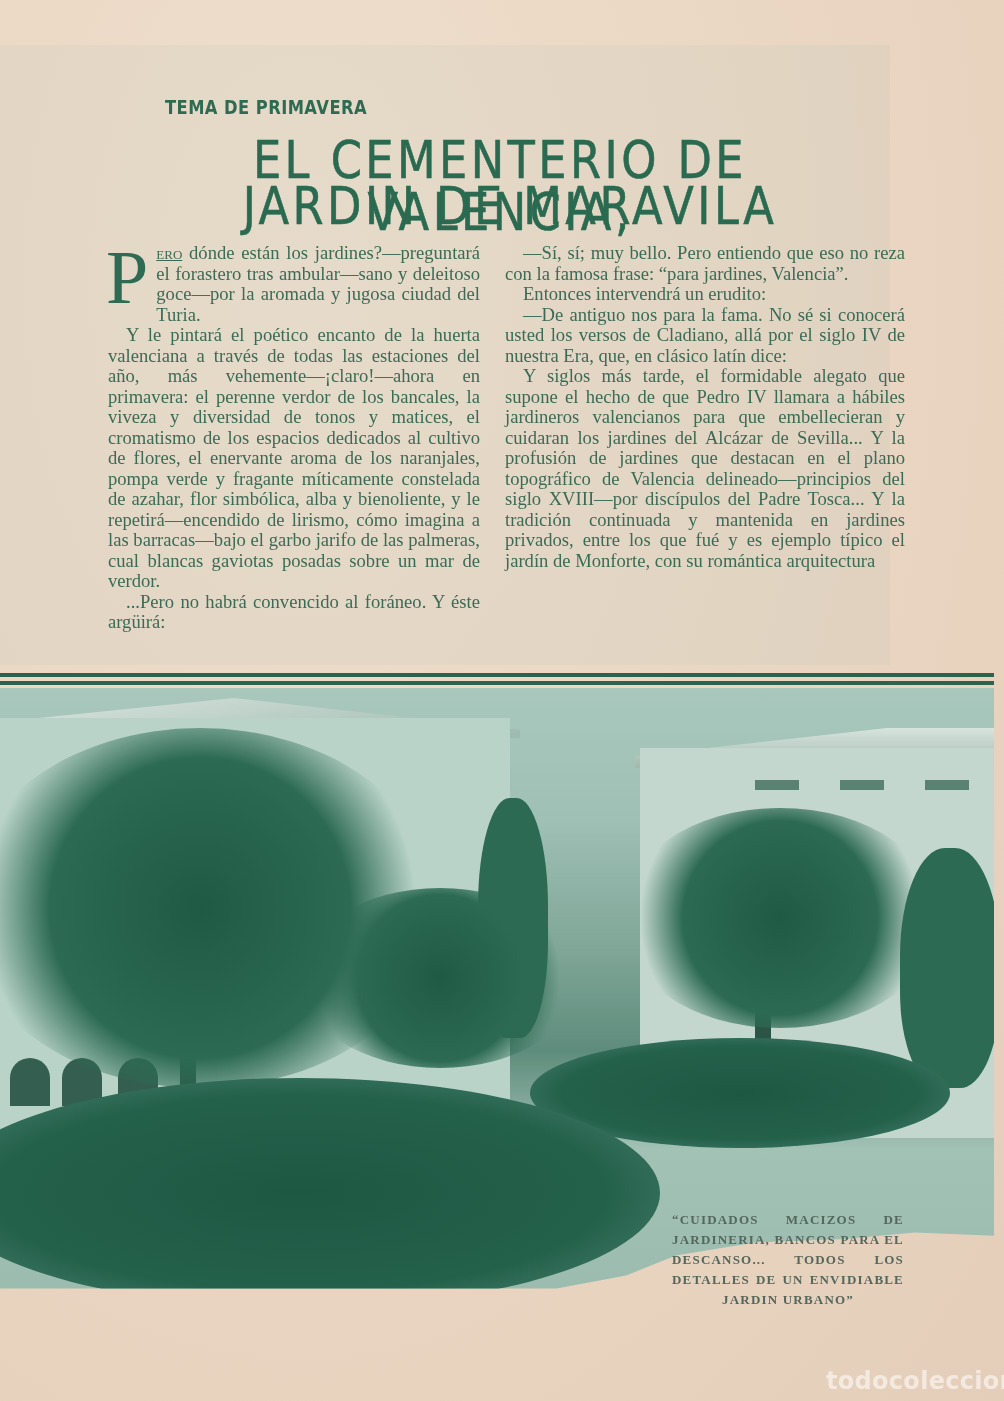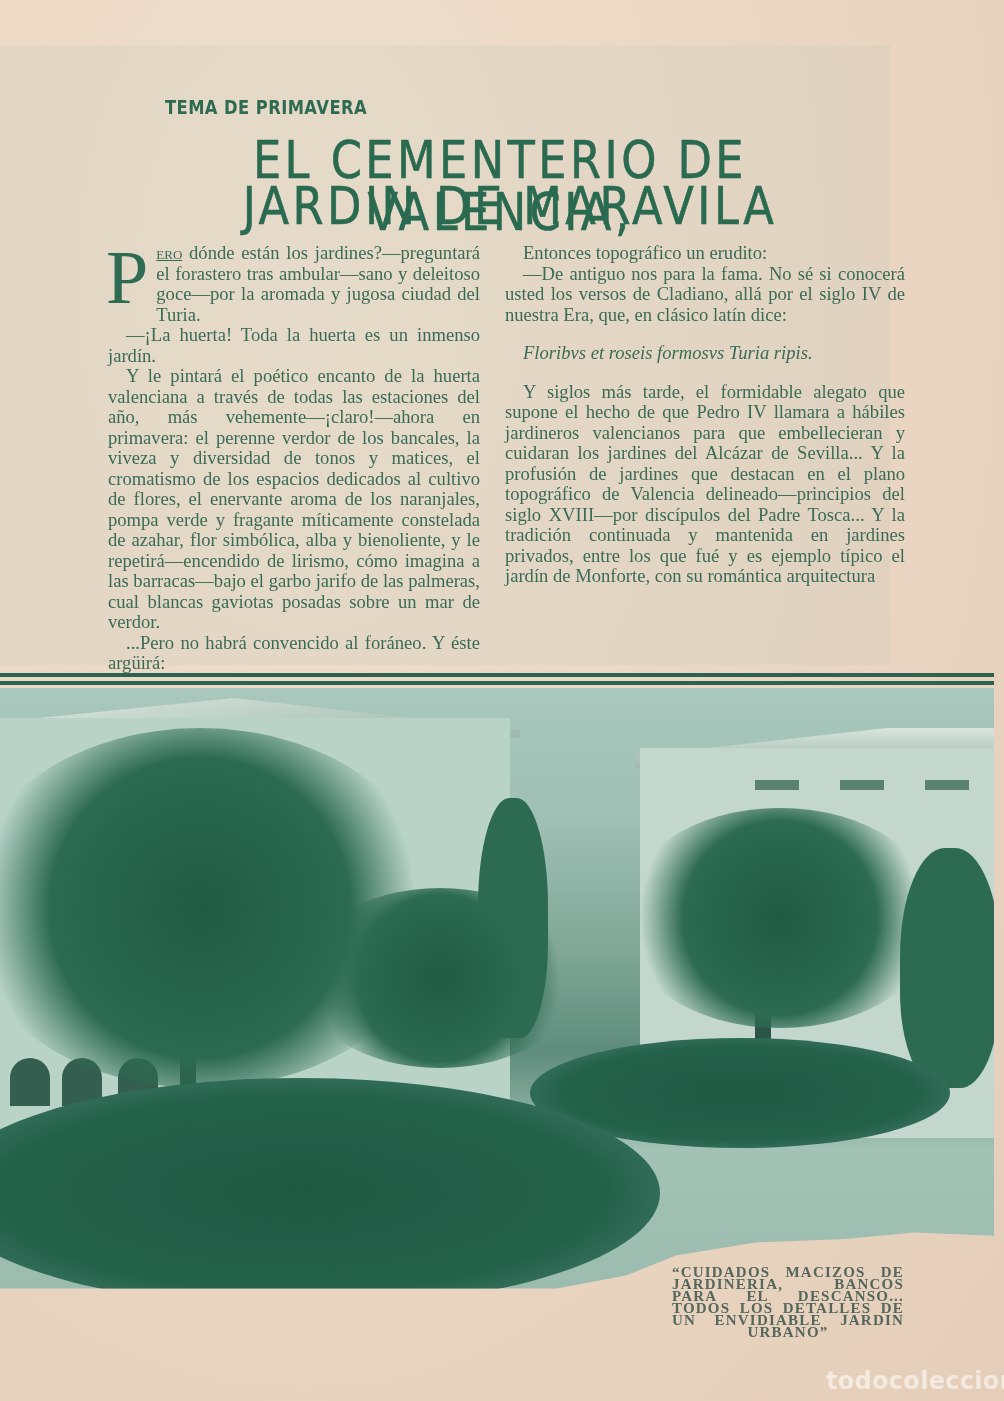--- a/index.html
+++ b/index.html
@@ -59,50 +59,49 @@
   .roof-right { position: absolute; left: 635px; top: 40px; width: 360px; height: 40px;
     background: linear-gradient(180deg, #d8e4de, #9fb9ae); clip-path: polygon(0 70%, 70% 0, 100% 0, 100% 100%, 0 100%); }
   .win { position: absolute; width: 44px; height: 10px; background: #5a8272; }
   .arch { position: absolute; width: 40px; height: 48px; border-radius: 20px 20px 0 0; background: #345f50; }
   .palm { position: absolute; border-radius: 50%; background: radial-gradient(circle, #1f5a45 0%, #2c6a53 50%, rgba(60,110,92,0) 72%); }
   .trunk { position: absolute; width: 16px; background: #2a5546; }
   .bed { position: absolute; border-radius: 50%;
     background: radial-gradient(ellipse, #1d5843 0%, #24614b 60%, #3a7561 80%, rgba(90,140,120,0) 100%); }
   .tree { position: absolute; border-radius: 45% 45% 40% 40%; background: #2c6a53; }
   .caption {
-    position: absolute; left: 672px; top: 1266px; width: 232px;
-    font-family: "Liberation Serif", serif; font-weight: bold; font-size: 15px;
-    letter-spacing: 1.2px; line-height: 12px; color: #55665c; text-align: justify;
+    position: absolute; left: 672px; top: 1210px; width: 232px;
+    font-family: "Liberation Serif", serif; font-weight: bold; font-size: 13px;
+    letter-spacing: 1.2px; line-height: 20px; color: #55665c; text-align: justify;
     text-align-last: center;
   }
   .watermark {
     position: absolute; left: 826px; top: 1367px; font-family: "DejaVu Sans", sans-serif;
     font-weight: bold; font-size: 24px; color: rgba(255,255,255,0.55); letter-spacing: 0.3px;
   }
 </style>
 </head>
 <body>
 
 <div class="ghost"></div>
 
 <div class="kicker">TEMA DE PRIMAVERA</div>
 <div class="title l1">EL CEMENTERIO DE VALENCIA,</div>
 <div class="title l2">JARDIN DE MARAVILA</div>
 
 <div class="col left">
   <p><span class="dropcap">P</span><span class="sc">ero</span><span> dónde están los jardines?—preguntará el forastero tras ambular—sano y deleitoso goce—por la aromada y jugosa ciudad del Turia.</span></p>
-  <p class="ind">—¡La huerta! Toda la huerta es un inmenso jardín.</p>
   <p class="ind">Y le pintará el poético encanto de la huerta valenciana a través de todas las estaciones del año, más vehemente—¡claro!—ahora en primavera: el perenne verdor de los bancales, la viveza y diversidad de tonos y matices, el cromatismo de los espacios dedicados al cultivo de flores, el enervante aroma de los naranjales, pompa verde y fragante míticamente constelada de azahar, flor simbólica, alba y bienoliente, y le repetirá—encendido de lirismo, cómo imagina a las barracas—bajo el garbo jarifo de las palmeras, cual blancas gaviotas posadas sobre un mar de verdor.</p>
   <p class="ind">...Pero no habrá convencido al foráneo. Y éste argüirá:</p>
 </div>
 
 <div class="col right">
-  <p class="ind">Entonces topográfico un erudito:</p>
+  <p class="ind">—Sí, sí; muy bello. Pero entiendo que eso no reza con la famosa frase: “para jardines, Valencia”.</p>
+  <p class="ind">Entonces intervendrá un erudito:</p>
   <p class="ind">—De antiguo nos para la fama. No sé si conocerá usted los versos de Cladiano, allá por el siglo IV de nuestra Era, que, en clásico latín dice:</p>
-  <p class="latin">Floribvs et roseis formosvs Turia ripis.</p>
   <p class="ind">Y siglos más tarde, el formidable alegato que supone el hecho de que Pedro IV llamara a hábiles jardineros valencianos para que embellecieran y cuidaran los jardines del Alcázar de Sevilla... Y la profusión de jardines que destacan en el plano topográfico de Valencia delineado—principios del siglo XVIII—por discípulos del Padre Tosca... Y la tradición continuada y mantenida en jardines privados, entre los que fué y es ejemplo típico el jardín de Monforte, con su romántica arquitectura</p>
 </div>
 
 <div class="rule" style="top:673px;"></div>
 <div class="rule" style="top:681px;"></div>
 
 <div class="photo">
   <div class="roof-left"></div>
   <div class="bldg-left">
     <div class="arch" style="left:10px; top:340px;"></div>

